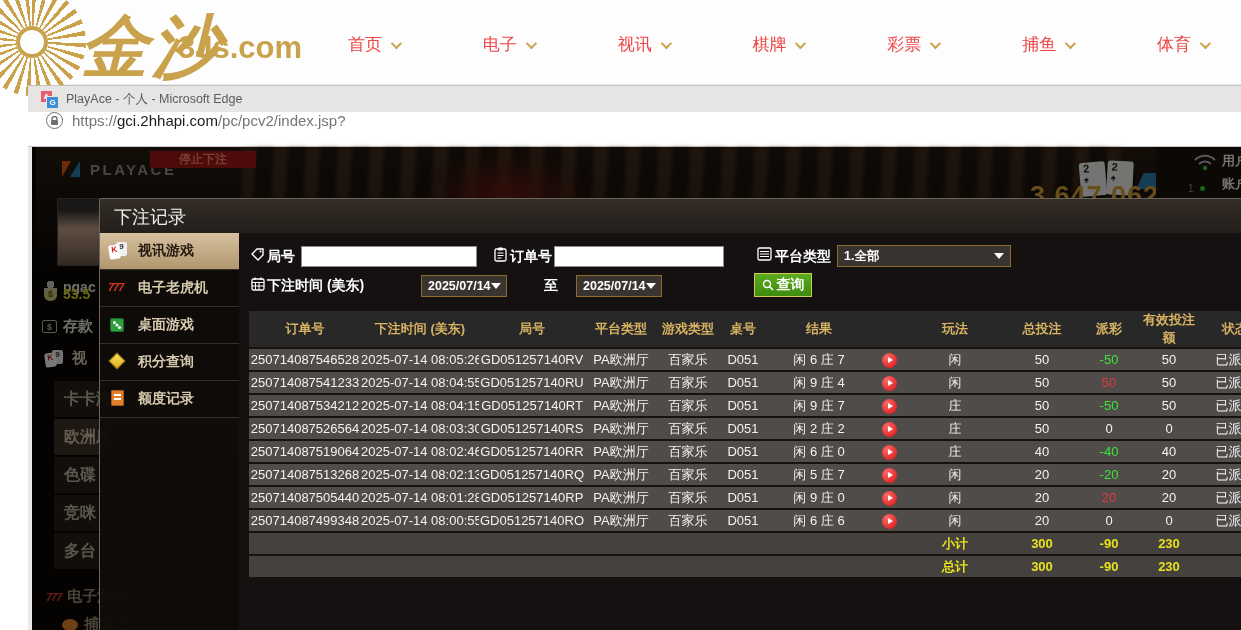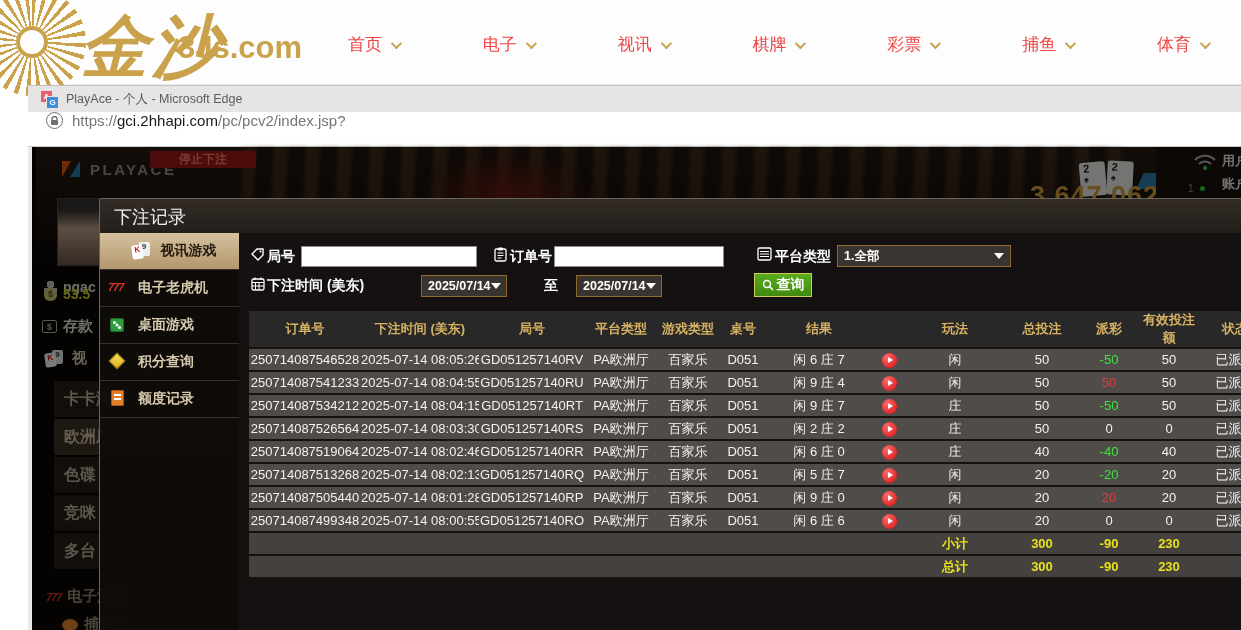--- a/index.html
+++ b/index.html
@@ -85,21 +85,21 @@
   .fish-ic { width:16px; height:12px; background:radial-gradient(circle at 35% 50%, #e8862a 0 70%, transparent 70%), radial-gradient(circle at 80% 50%, #e8862a 0 45%, transparent 45%); border-radius:50%; }
 
   .scrim { left:0; top:0; width:1213px; height:484px; background:rgba(0,0,0,.52); }
 
   
   .modal { left:68px; top:52px; width:1145px; height:432px; box-shadow:-1px 0 0 #6b655c, 0 -1px 0 #6b655c; }
   .modal-titlebar { position:absolute; left:0; top:0; width:100%; height:34px; background:linear-gradient(180deg,#332c27,#241f1b); }
   .modal-title { position:absolute; left:14px; top:6px; font-size:18px; color:#f0ede8; }
   .modal-tabs { position:absolute; left:0; top:34px; width:139px; height:398px; background:rgba(15,12,9,.95); }
   .mtab { position:relative; height:37px; border-bottom:1px solid #373026; display:flex; align-items:center; gap:8px; padding-left:8px; color:#d6c9ae; font-size:14px; font-weight:bold; cursor:pointer; }
-  .mtab.active { background:linear-gradient(180deg,#d6c09e,#b1976f); color:#241a10;justify-content:center; }
+  .mtab.active { background:linear-gradient(180deg,#d6c09e,#b1976f); color:#241a10; }
   .tab-arrow { display:none; }
   .mtab.active .tab-arrow { display:block; position:absolute; right:-9px; top:9px; width:0; height:0; border-left:9px solid #bba27c; border-top:9px solid transparent; border-bottom:9px solid transparent; }
   .tab-icon { position:relative; width:22px; height:18px; flex:0 0 22px; }
   .cards-icon::before { content:"9"; position:absolute; left:8px; top:0; width:11px; height:14px; background:#efefef; border-radius:2px; color:#333; font-size:8px; text-align:center; }
   .cards-icon::after { content:"K"; position:absolute; left:1px; top:3px; width:11px; height:14px; background:#fff; border-radius:2px; color:#d01818; font-size:8px; font-weight:bold; text-align:center; transform:rotate(-8deg); }
   .slot-icon::before { content:"777"; position:absolute; left:0; top:2px; color:#d23424; font-size:11px; font-style:italic; font-weight:bold; letter-spacing:-1px; }
   .dice-icon::before { content:""; position:absolute; left:2px; top:2px; width:14px; height:14px; background:#2f9e3f; border-radius:3px; box-shadow:inset 0 0 0 1px #1d6b29; }
   .dice-icon::after { content:""; position:absolute; left:5px; top:5px; width:3px; height:3px; border-radius:50%; background:#fff; box-shadow:5px 5px 0 #fff, 2.5px 2.5px 0 #fff; }
   .diamond-icon::before { content:""; position:absolute; left:3px; top:2px; width:12px; height:12px; background:linear-gradient(135deg,#ffe55e,#d9a91a); transform:rotate(45deg); box-shadow:inset 0 0 0 1px #8a6a08; }
   .document-icon::before { content:""; position:absolute; left:3px; top:0; width:13px; height:16px; background:#e0812a; border-radius:2px; box-shadow:inset 0 0 0 1px #a85a14; }

